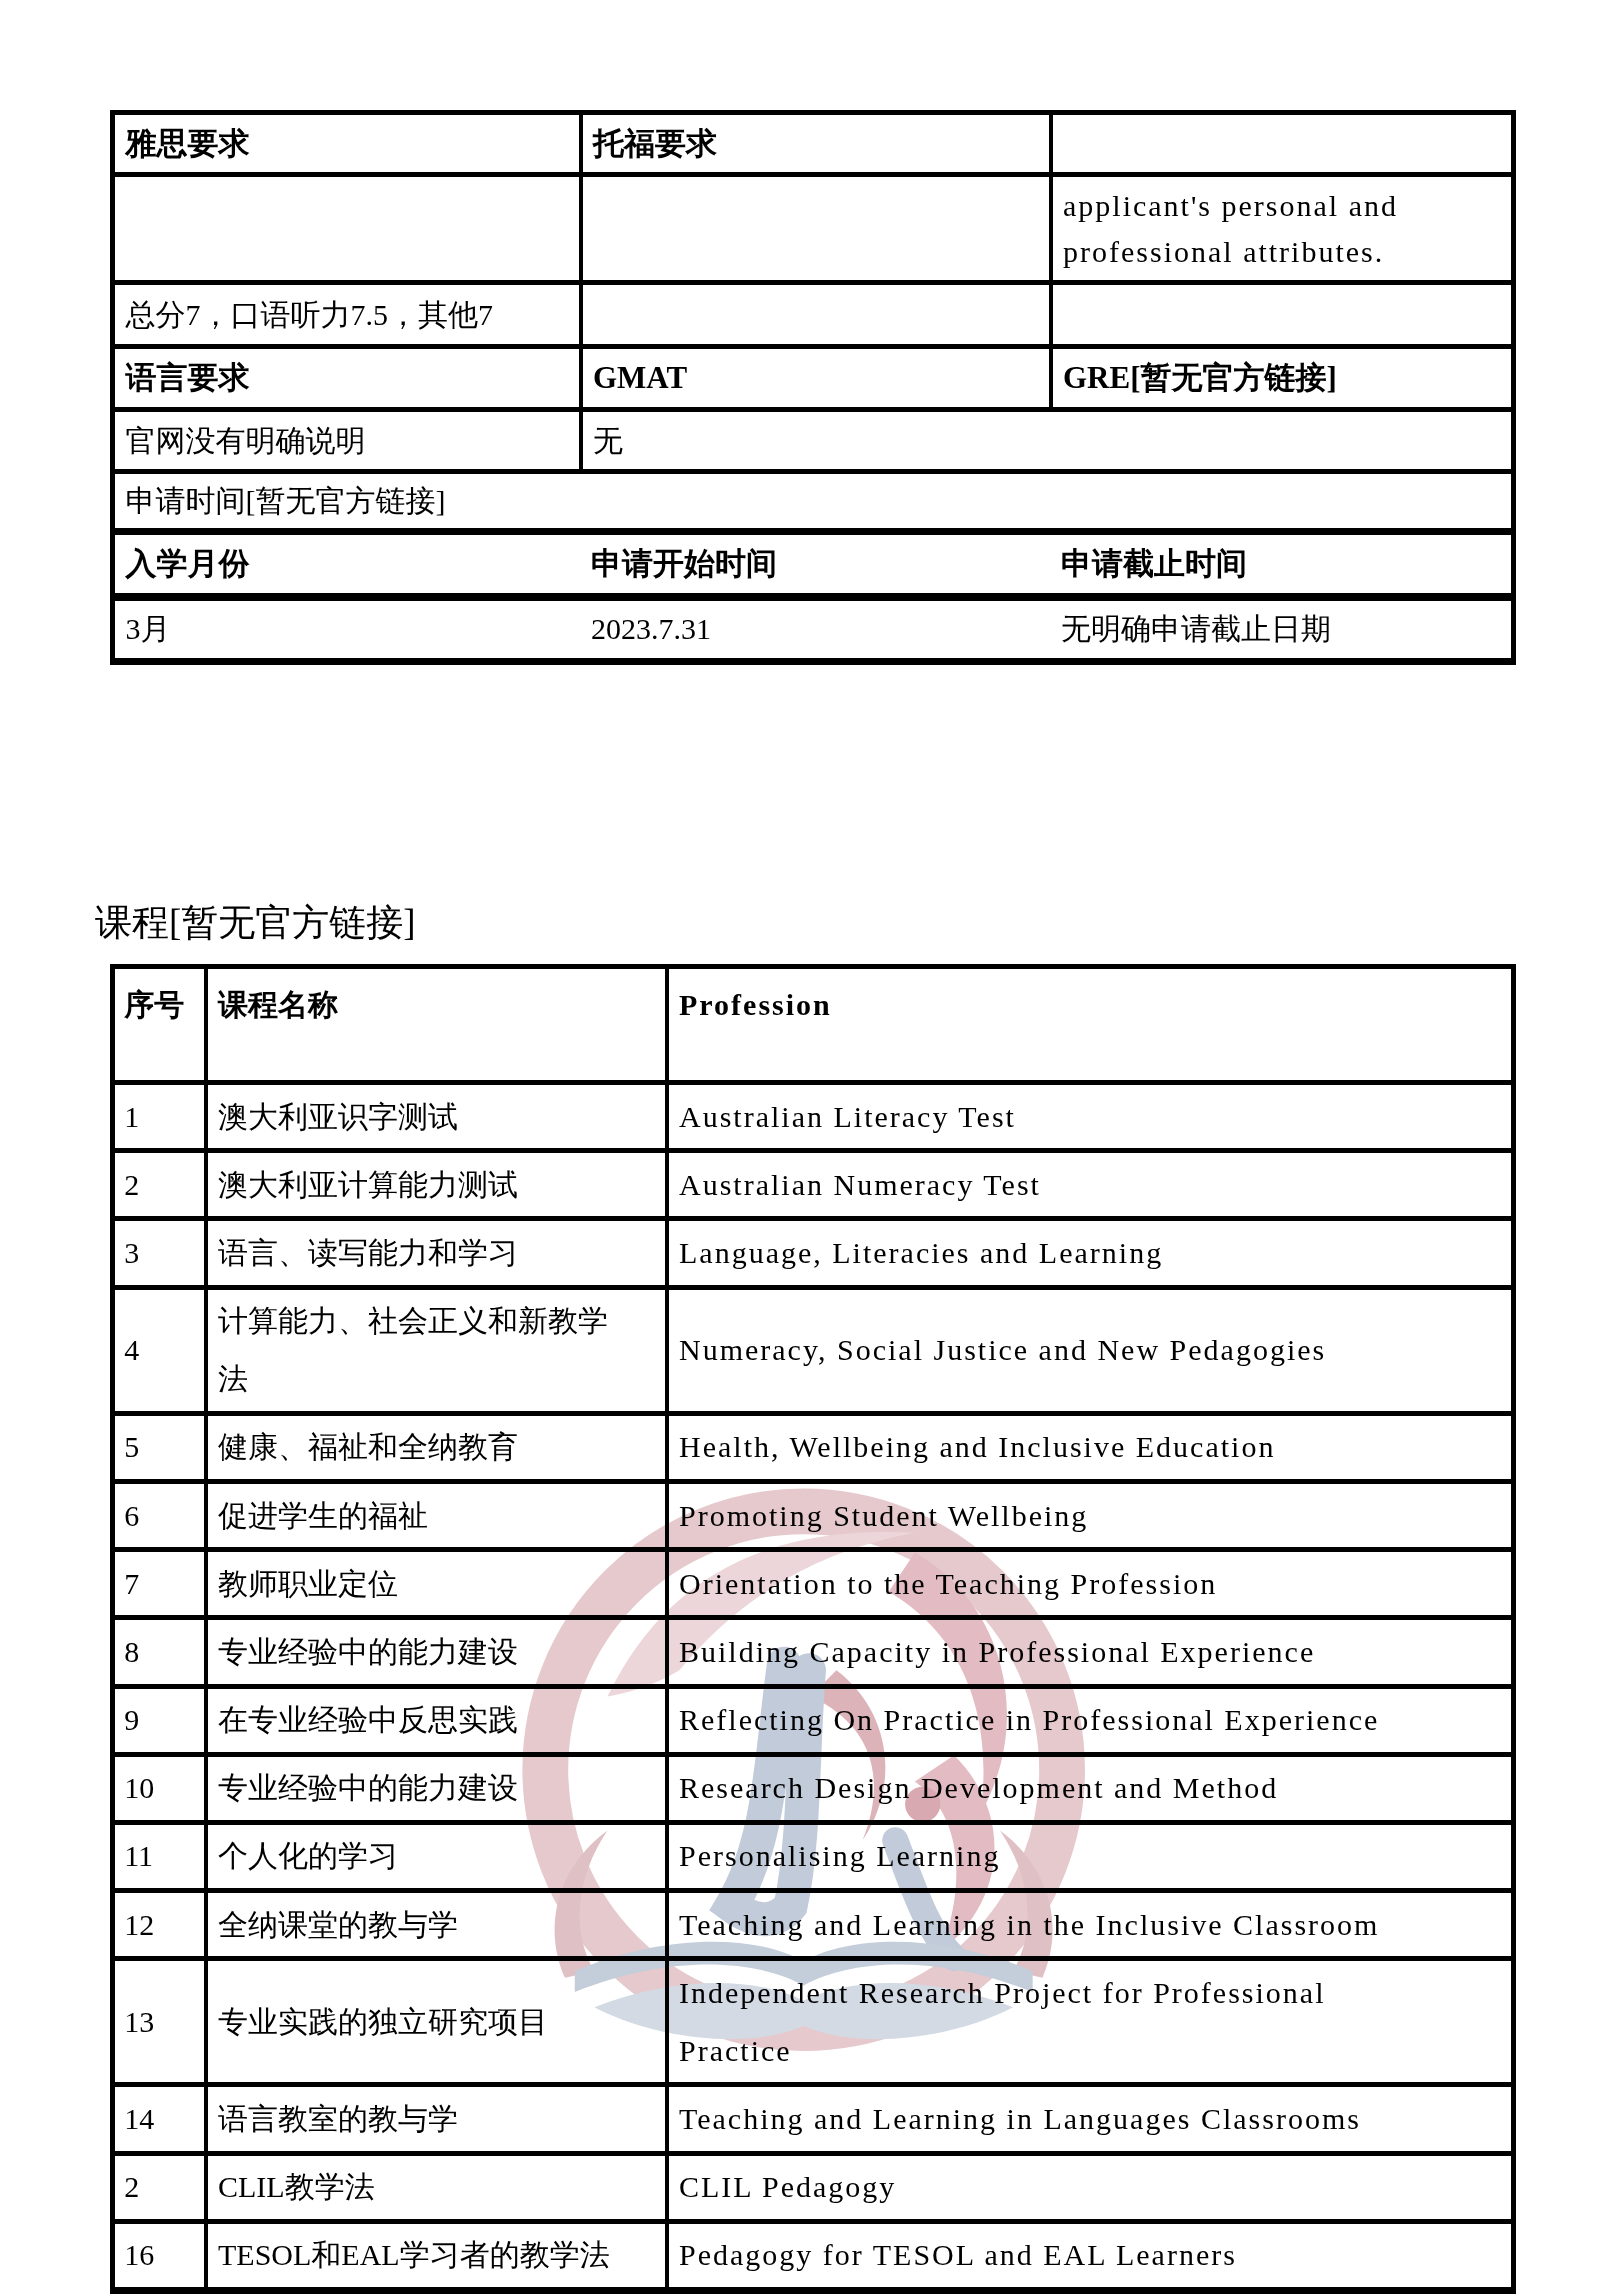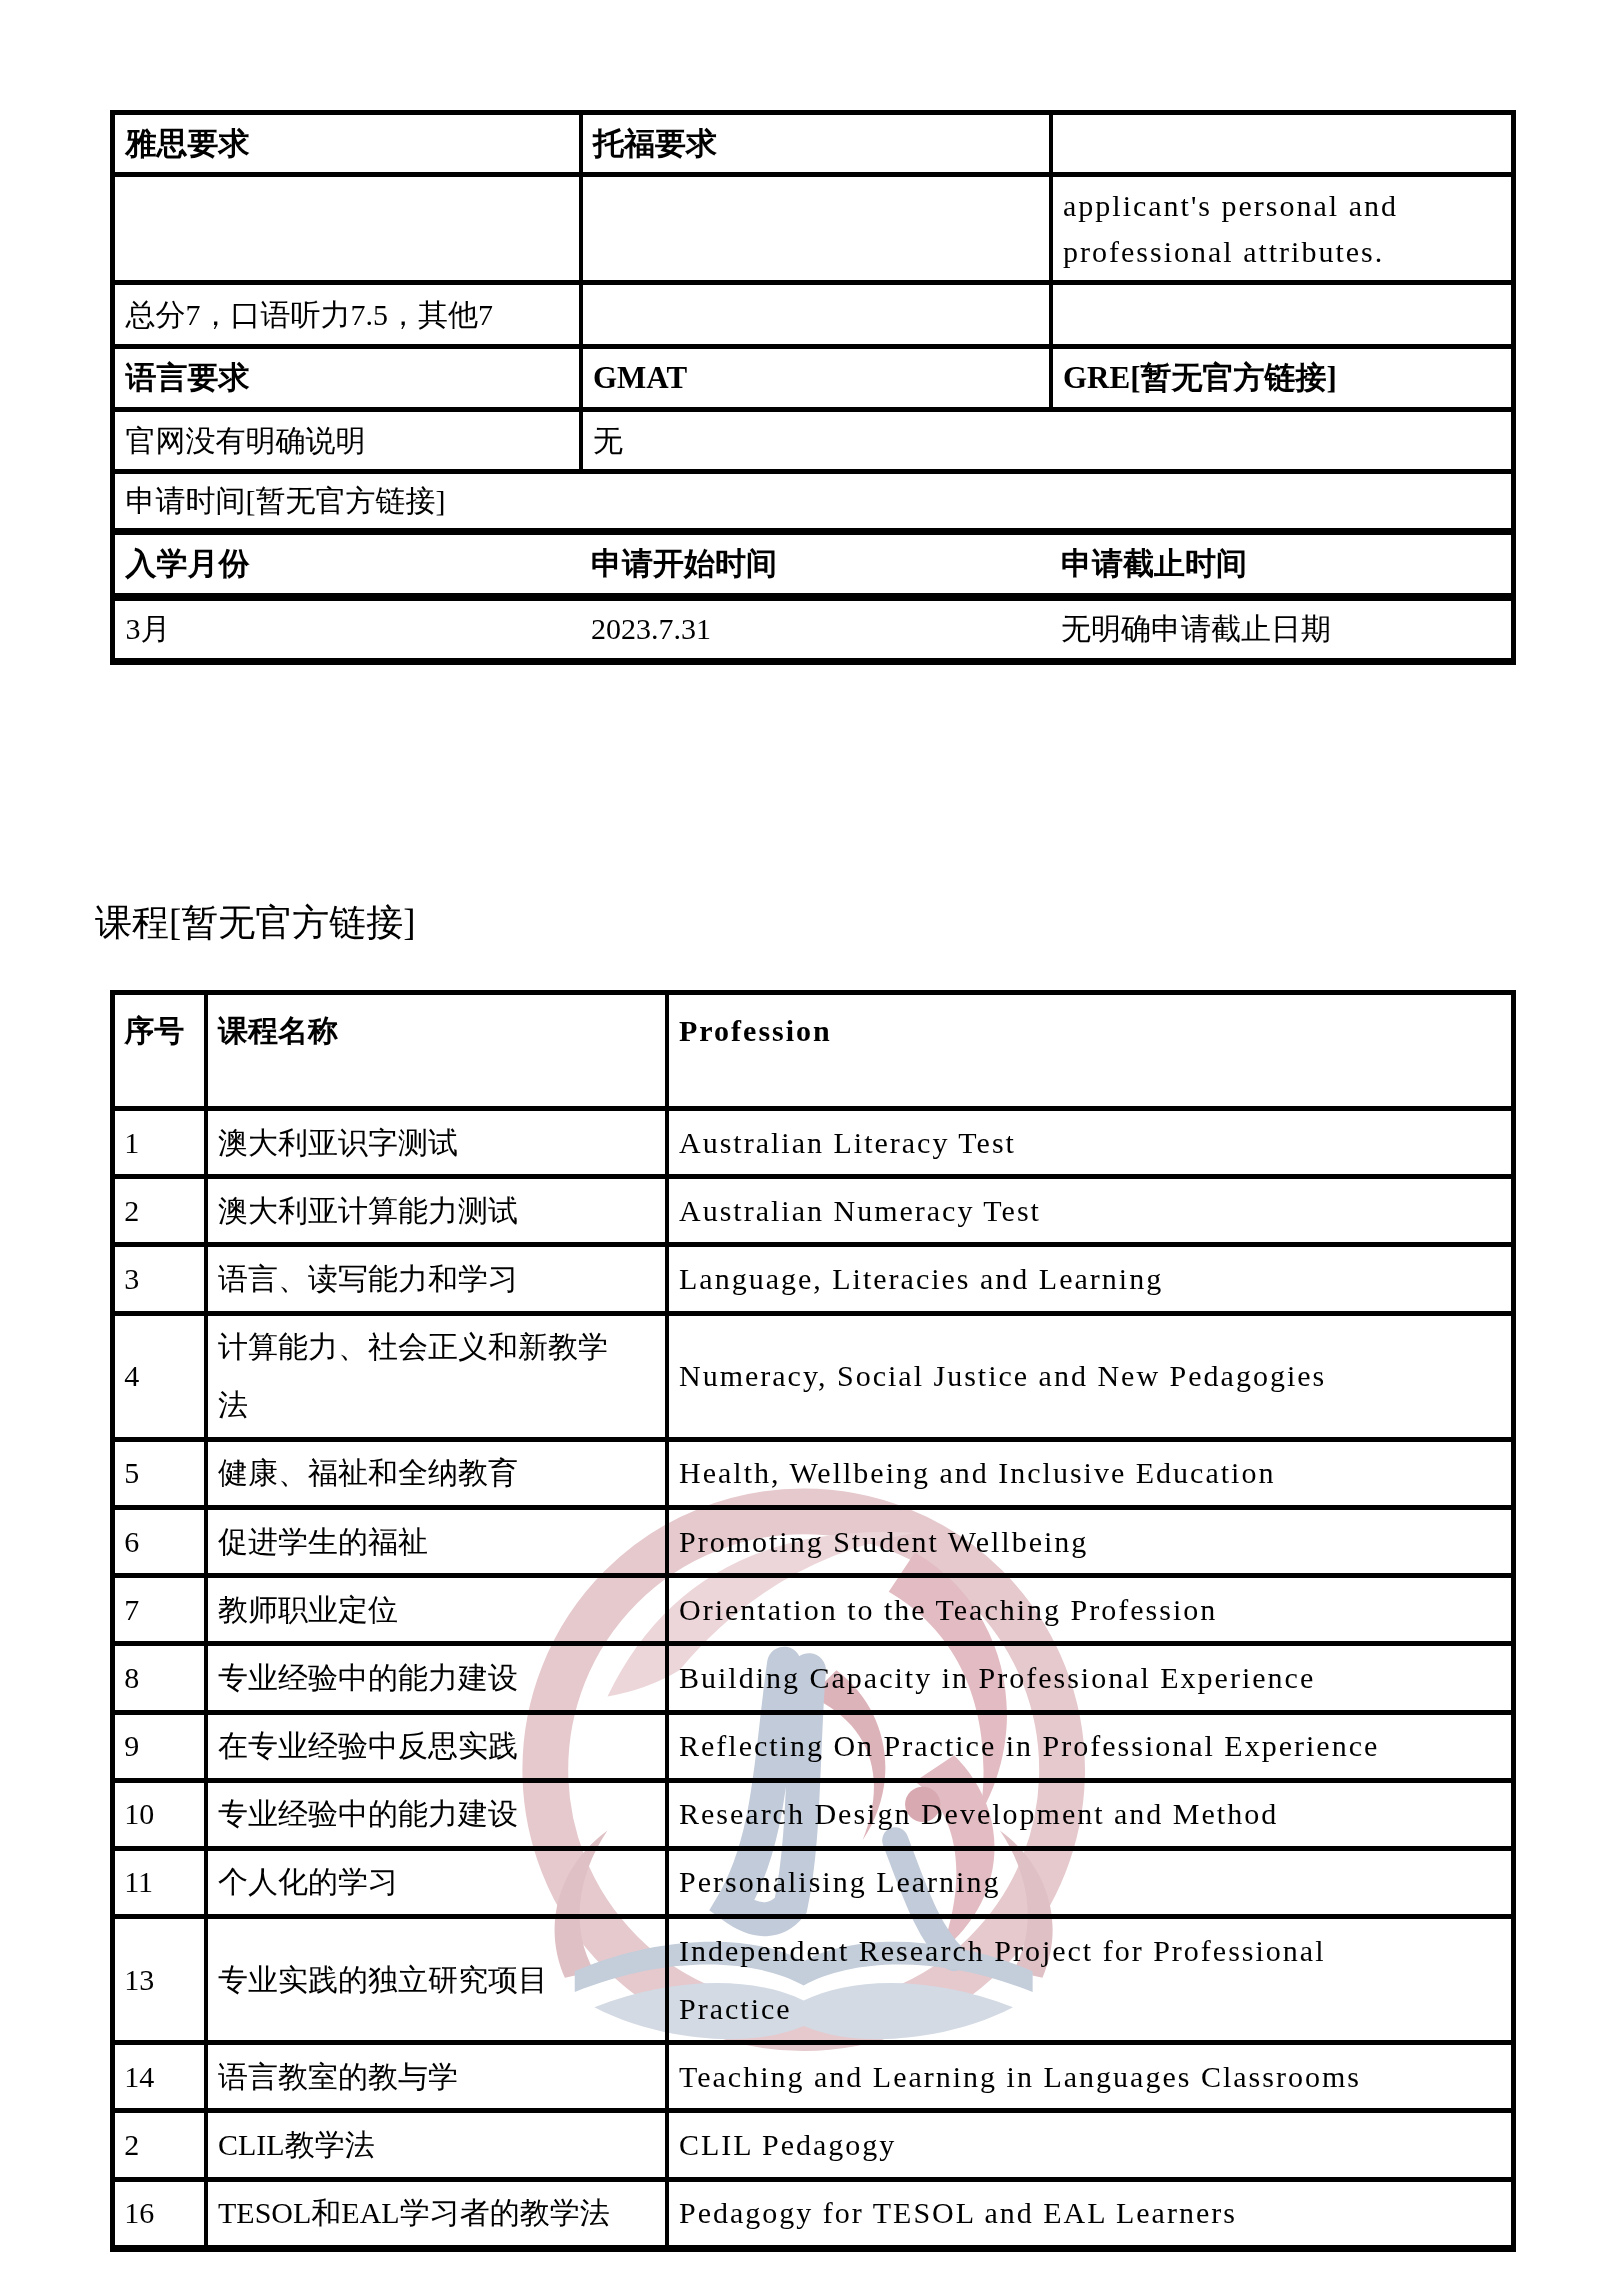--- a/index.html
+++ b/index.html
@@ -1,21 +1,21 @@
 <!DOCTYPE html>
 <html style="font-size:10.5px"><head>
 <meta charset="utf-8">
 <style>
   html,body{margin:0;padding:0;background:#ffffff;}
   .page{position:relative;width:1623px;height:2295px;background:#fff;overflow:hidden;
         font-family:"Liberation Serif","DejaVu Serif",serif;color:#000;}
   .watermark{position:absolute;left:496px;top:1474px;width:618px;height:592px;z-index:0;}
   table{border-collapse:collapse;table-layout:fixed;position:absolute;left:110px;z-index:1;background:transparent;}
   .t1{top:110px;width:1402px;border:5.2px solid #000;border-bottom-width:7.9px;}
-  .t2{top:964px;width:1402px;border:5.2px solid #000;border-bottom-width:7.9px;margin-top:26px;}
+  .t2{top:964px;width:1402px;border:5.2px solid #000;border-bottom-width:7.9px;}
   td{border:solid #000;border-width:5.2px 4.6px;padding:2.6px 10.5px;font-size:30px;
      vertical-align:middle;overflow:hidden;word-break:break-word;}
   .t1 td{line-height:46px;}
   .t2 td{line-height:58px;}
   .b{font-weight:700;}
   .t1 td.lbl{font-size:31px;}
   .en{letter-spacing:2px;}
   .pre{white-space:pre-line;}
   .vtop{vertical-align:top;padding-top:6.5px;}
   td.no{padding-left:9.2px;padding-right:5.2px;}
@@ -155,20 +155,25 @@
       <tr style="height:61px">
         <td class="no">10</td>
         <td>专业经验中的能力建设</td>
         <td class="en">Research Design Development and Method</td>
       </tr>
       <tr style="height:61px">
         <td class="no">11</td>
         <td>个人化的学习</td>
         <td class="en">Personalising Learning</td>
       </tr>
+      <tr style="height:61px">
+        <td class="no">12</td>
+        <td>全纳课堂的教与学</td>
+        <td class="en">Teaching and Learning in the Inclusive Classroom</td>
+      </tr>
       <tr style="height:116px">
         <td class="no">13</td>
         <td>专业实践的独立研究项目</td>
         <td class="en pre">Independent Research Project for Professional
 Practice</td>
       </tr>
       <tr style="height:61px">
         <td class="no">14</td>
         <td>语言教室的教与学</td>
         <td class="en">Teaching and Learning in Languages Classrooms</td>

